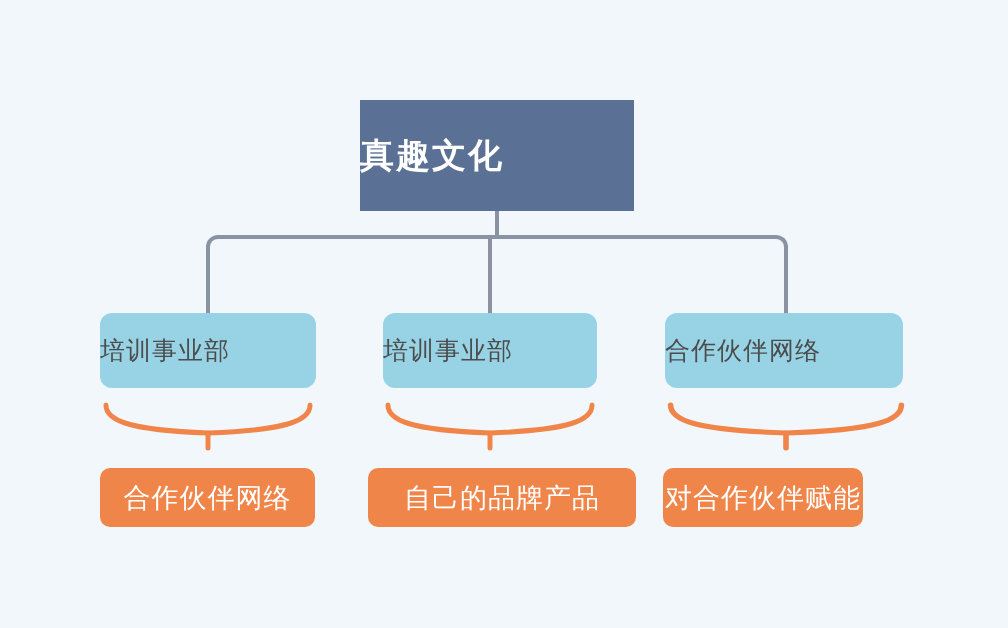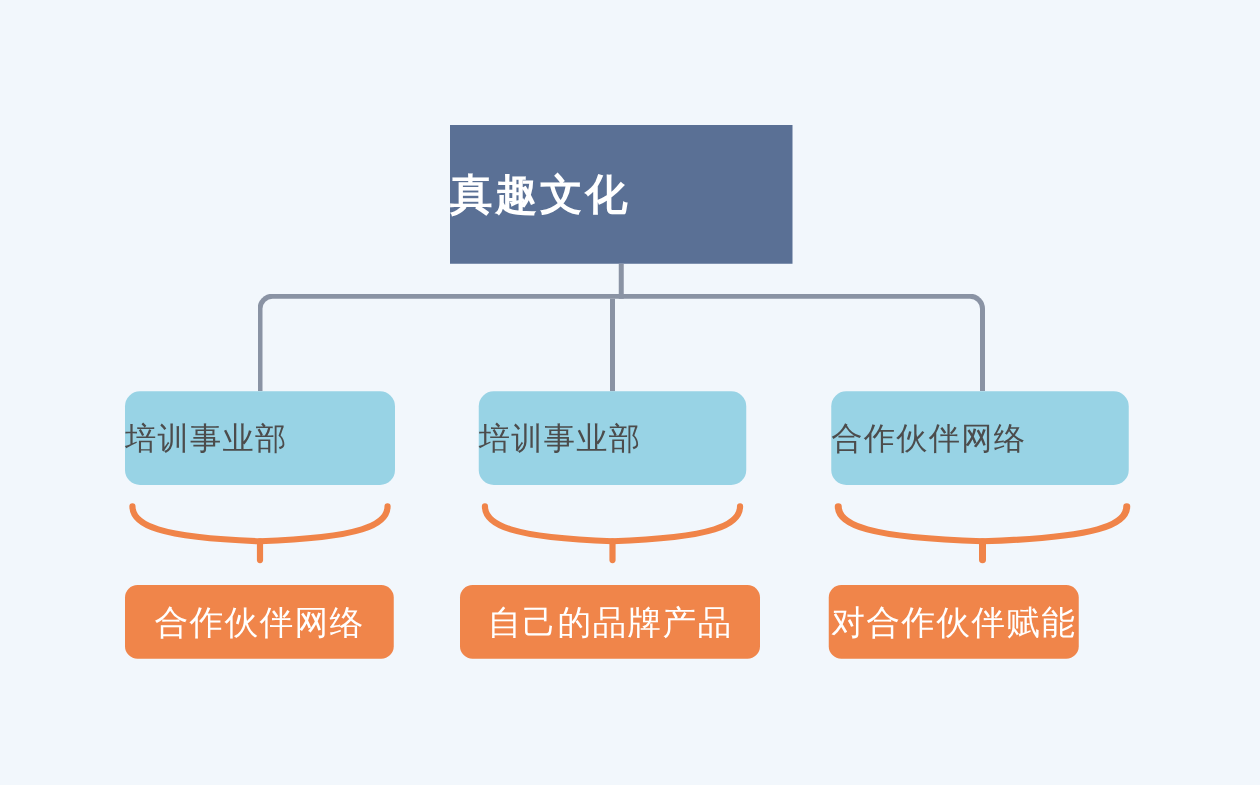--- a/index.html
+++ b/index.html
@@ -78,21 +78,21 @@
     position: absolute;
     top: 468px; height: 59px;
     background: #f0854a;
     border-radius: 10px;
     display: flex; align-items: center; justify-content: center;
     color: #ffffff;
     font-size: 27px;
     letter-spacing: 1px;
   }
   .out-0 { left: 100px; width: 215px; }
-  .out-1 { left: 368px; width: 240px; }
+  .out-1 { left: 368px; width: 268px; }
   .out-2 { left: 663px; width: 200px; }
 </style>
 </head>
 <body>
 
 <div class="canvas">
 
   <div class="root-node">
     <span>真趣文化</span>
   </div>

